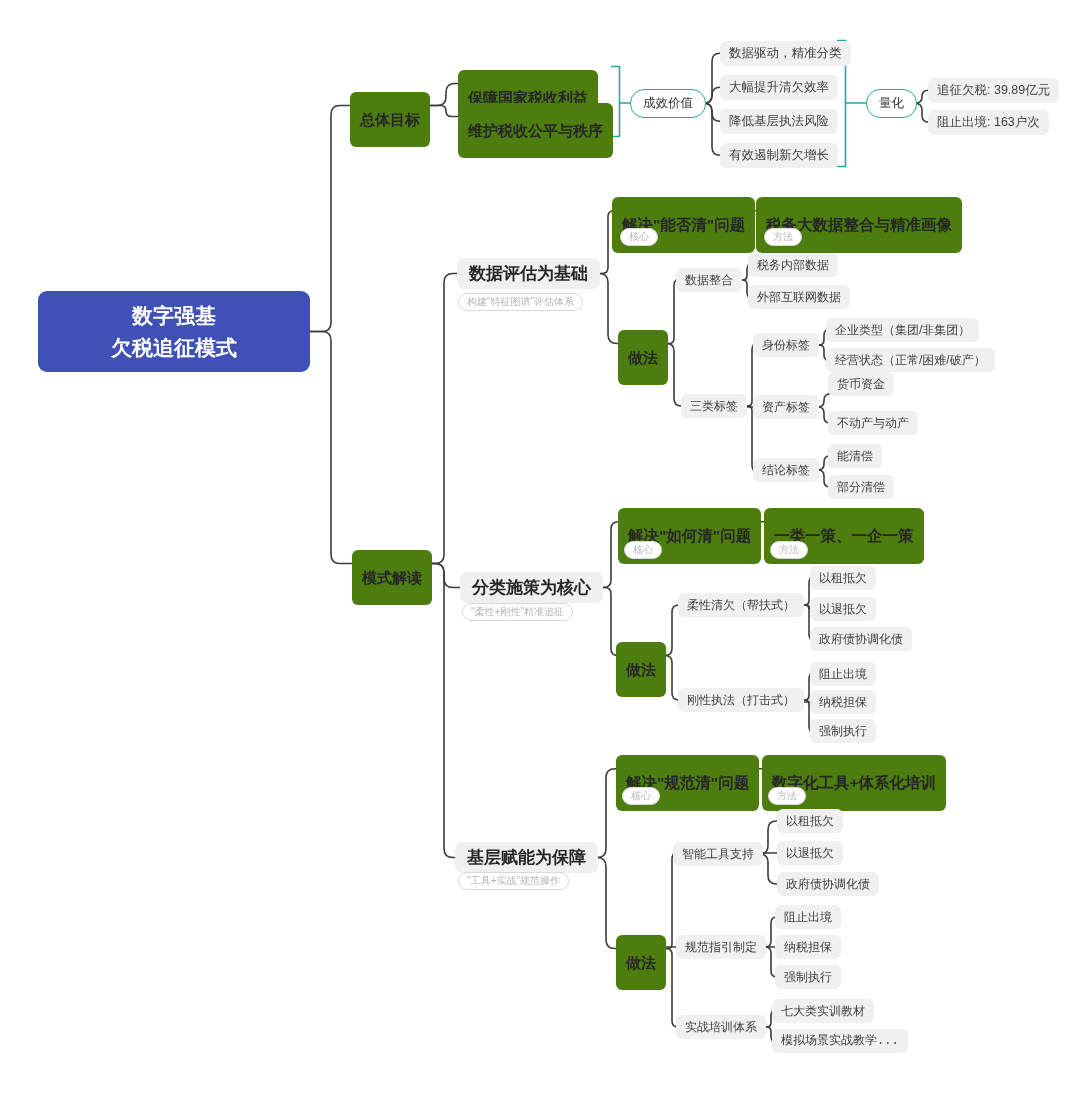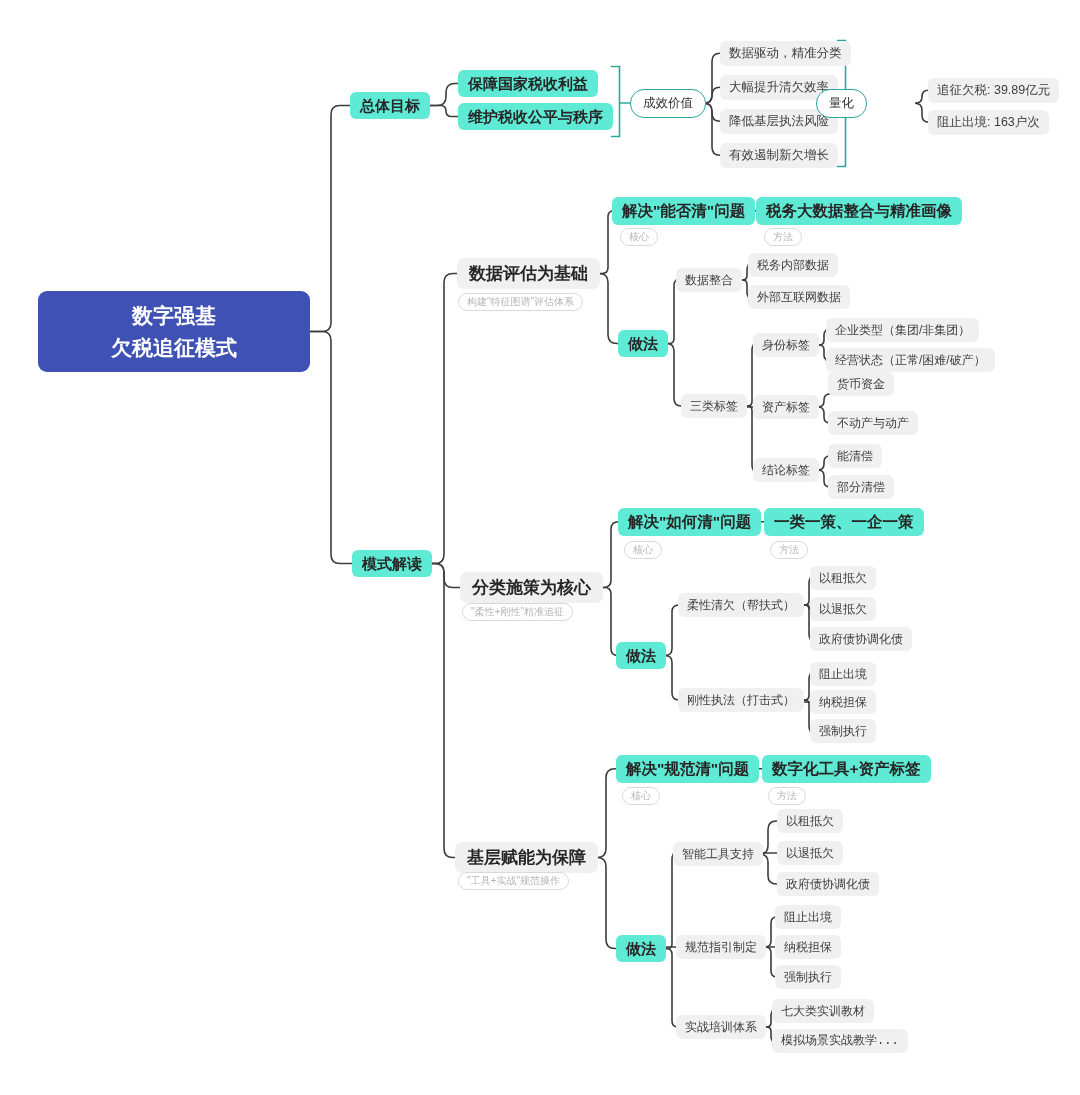--- a/index.html
+++ b/index.html
@@ -5,22 +5,22 @@
   html,body{margin:0;padding:0;background:#ffffff;}
   .canvas{position:relative;width:1080px;height:1095px;background:#fff;overflow:hidden;
           font-family:"Liberation Sans","DejaVu Sans",sans-serif;}
   #wires{position:absolute;left:0;top:0;pointer-events:none;}
   .wire{fill:none;stroke:#3c3c3c;stroke-width:1.6;stroke-linecap:round;}
   .bracket{fill:none;stroke:#2aa89c;stroke-width:1.6;stroke-linecap:round;}
   .node{position:absolute;white-space:nowrap;box-sizing:border-box;}
   .pill{background:#f0f0f0;border-radius:6px;color:#3e3e3e;font-size:12px;line-height:1;
         padding:6px 9px;}
   .md{font-size:12.5px;}
-  .b15{background:#5eead4;border-radius:6px;color:#262626;font-weight:bold;font-size:15px;
-       line-height:1;padding:6px 10px;}
+  .b15{background:#4d7c0f;border-radius:6px;color:#262626;font-weight:bold;font-size:15px;
+       line-height:1;padding:20px 10px;}
   .b155{font-size:15.5px;}
   .b17{background:#f0f0f0;border-radius:7px;color:#262626;font-weight:bold;font-size:17px;
        line-height:1;padding:7px 12px;}
   .tag{background:#ffffff;border:1px solid #d9d9d9;border-radius:9px;color:#b5b5b5;
        font-size:10px;line-height:1;padding:3px 8px;}
   .teal{background:#ffffff;border:1.6px solid #2aa89c;border-radius:14px;color:#333333;
         font-size:12.5px;line-height:1;padding:7px 12px;}
   .rootbox{width:272px;background:#3f51b5;border-radius:9px;color:#ffffff;font-weight:bold;
            font-size:21px;line-height:1.5;text-align:center;padding:9px 0;}
 </style>
@@ -97,21 +97,21 @@
   <div class="node b15" id="goals" style="left:350px;top:92px;">总体目标</div>
   <div class="node b15" id="g0" style="left:458px;top:70px;">保障国家税收利益</div>
   <div class="node b15" id="g1" style="left:458px;top:103px;">维护税收公平与秩序</div>
 
   <div class="node teal" id="effect" style="left:630px;top:89px;">成效价值</div>
   <div class="node pill md" style="left:720px;top:41px;">数据驱动，精准分类</div>
   <div class="node pill md" style="left:720px;top:75px;">大幅提升清欠效率</div>
   <div class="node pill md" style="left:720px;top:109px;">降低基层执法风险</div>
   <div class="node pill md" style="left:720px;top:143px;">有效遏制新欠增长</div>
 
-  <div class="node teal" id="quant" style="left:816px;top:89px;">量化</div>
+  <div class="node teal" id="quant" style="left:866px;top:89px;">量化</div>
   <div class="node pill md" style="left:928px;top:78px;">追征欠税: 39.89亿元</div>
   <div class="node pill md" style="left:928px;top:110px;">阻止出境: 163户次</div>
 
   <div class="node b15" id="model" style="left:352px;top:550px;">模式解读</div>
 
   <div class="node b17" id="s0t" style="left:457px;top:258px;">数据评估为基础</div>
   <div class="node tag" style="left:458px;top:293px;">构建"特征图谱"评估体系</div>
   <div class="node b15 b155" id="s0p" style="left:612px;top:197px;">解决"能否清"问题</div>
   <div class="node tag" style="left:620px;top:228px;">核心</div>
   <div class="node b15 b155" id="s0m" style="left:756px;top:197px;">税务大数据整合与精准画像</div>
@@ -147,21 +147,21 @@
   <div class="node pill" style="left:810px;top:627px;">政府债协调化债</div>
   <div class="node pill" id="s1g1" style="left:678px;top:688px;">刚性执法（打击式）</div>
   <div class="node pill" style="left:810px;top:662px;">阻止出境</div>
   <div class="node pill" style="left:810px;top:690px;">纳税担保</div>
   <div class="node pill" style="left:810px;top:719px;">强制执行</div>
 
   <div class="node b17" id="s2t" style="left:455px;top:842px;">基层赋能为保障</div>
   <div class="node tag" style="left:458px;top:872px;">"工具+实战"规范操作</div>
   <div class="node b15 b155" id="s2p" style="left:616px;top:755px;">解决"规范清"问题</div>
   <div class="node tag" style="left:622px;top:787px;">核心</div>
-  <div class="node b15 b155" id="s2m" style="left:762px;top:755px;">数字化工具+资产标签</div>
+  <div class="node b15 b155" id="s2m" style="left:762px;top:755px;">数字化工具+体系化培训</div>
   <div class="node tag" style="left:768px;top:787px;">方法</div>
   <div class="node b15" id="s2h" style="left:616px;top:935px;">做法</div>
 
   <div class="node pill" id="s2g0" style="left:673px;top:842px;">智能工具支持</div>
   <div class="node pill" style="left:777px;top:809px;">以租抵欠</div>
   <div class="node pill" style="left:777px;top:841px;">以退抵欠</div>
   <div class="node pill" style="left:777px;top:872px;">政府债协调化债</div>
   <div class="node pill" id="s2g1" style="left:676px;top:935px;">规范指引制定</div>
   <div class="node pill" style="left:775px;top:905px;">阻止出境</div>
   <div class="node pill" style="left:775px;top:935px;">纳税担保</div>

